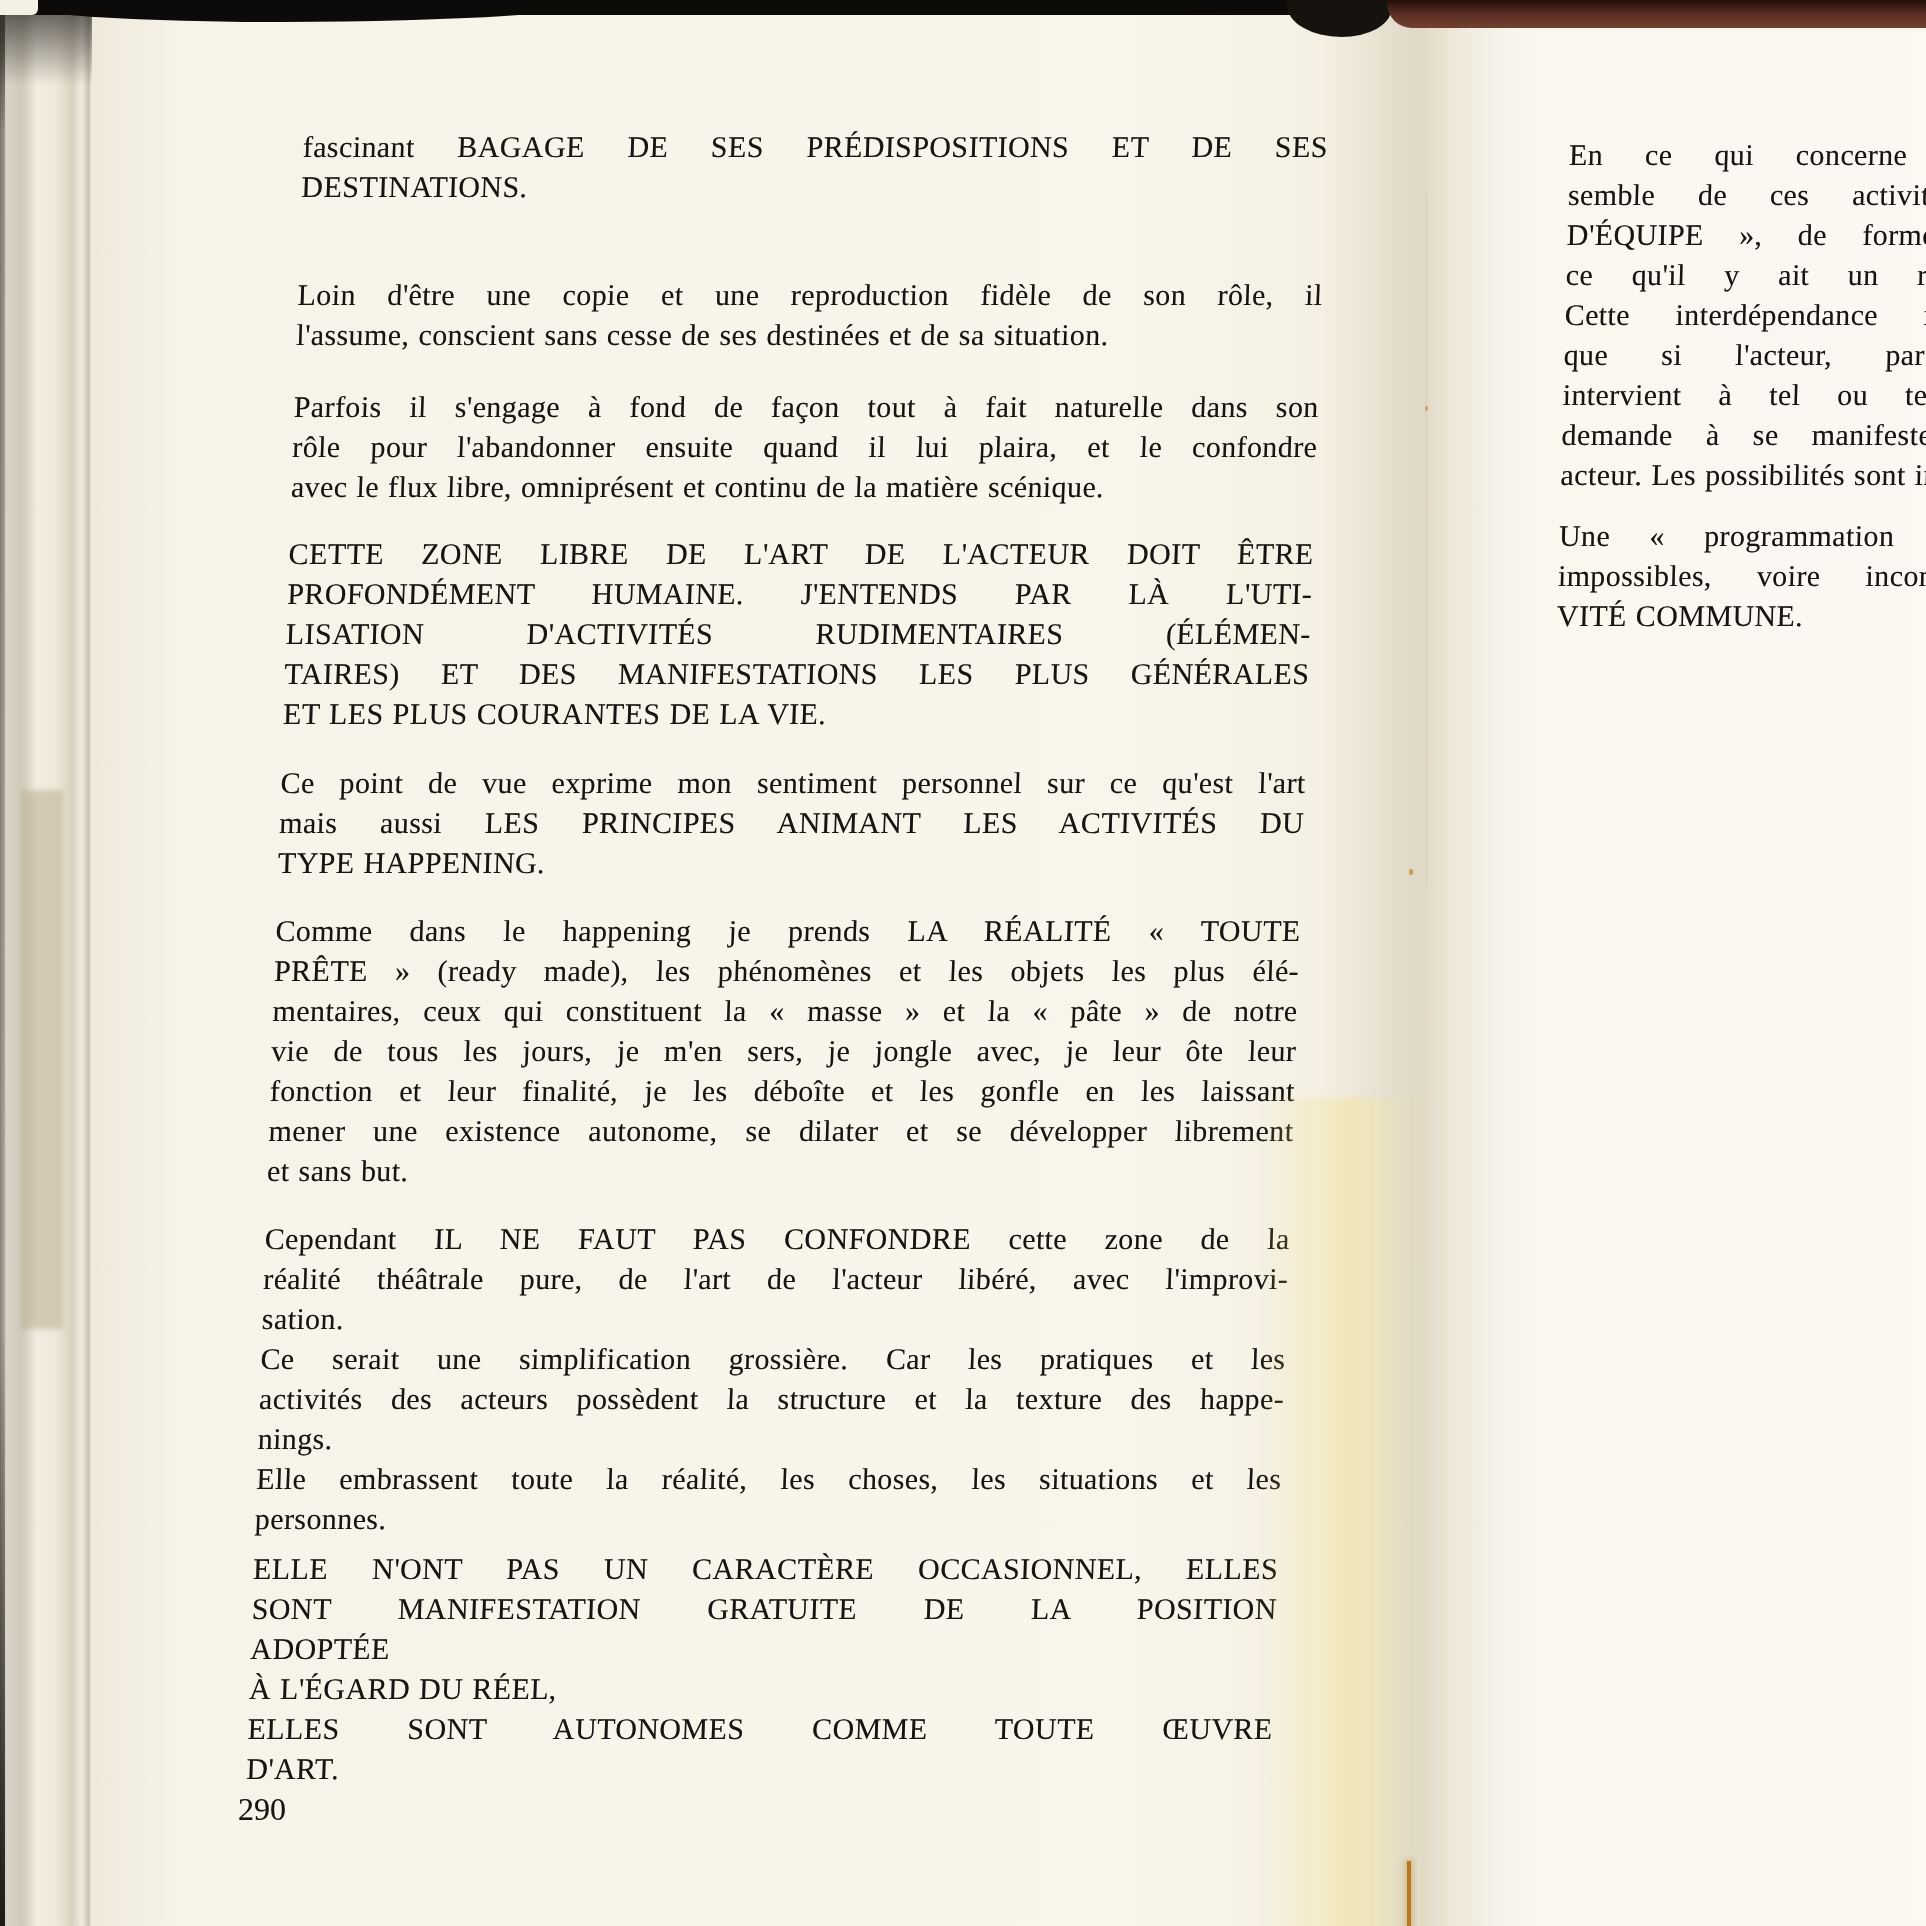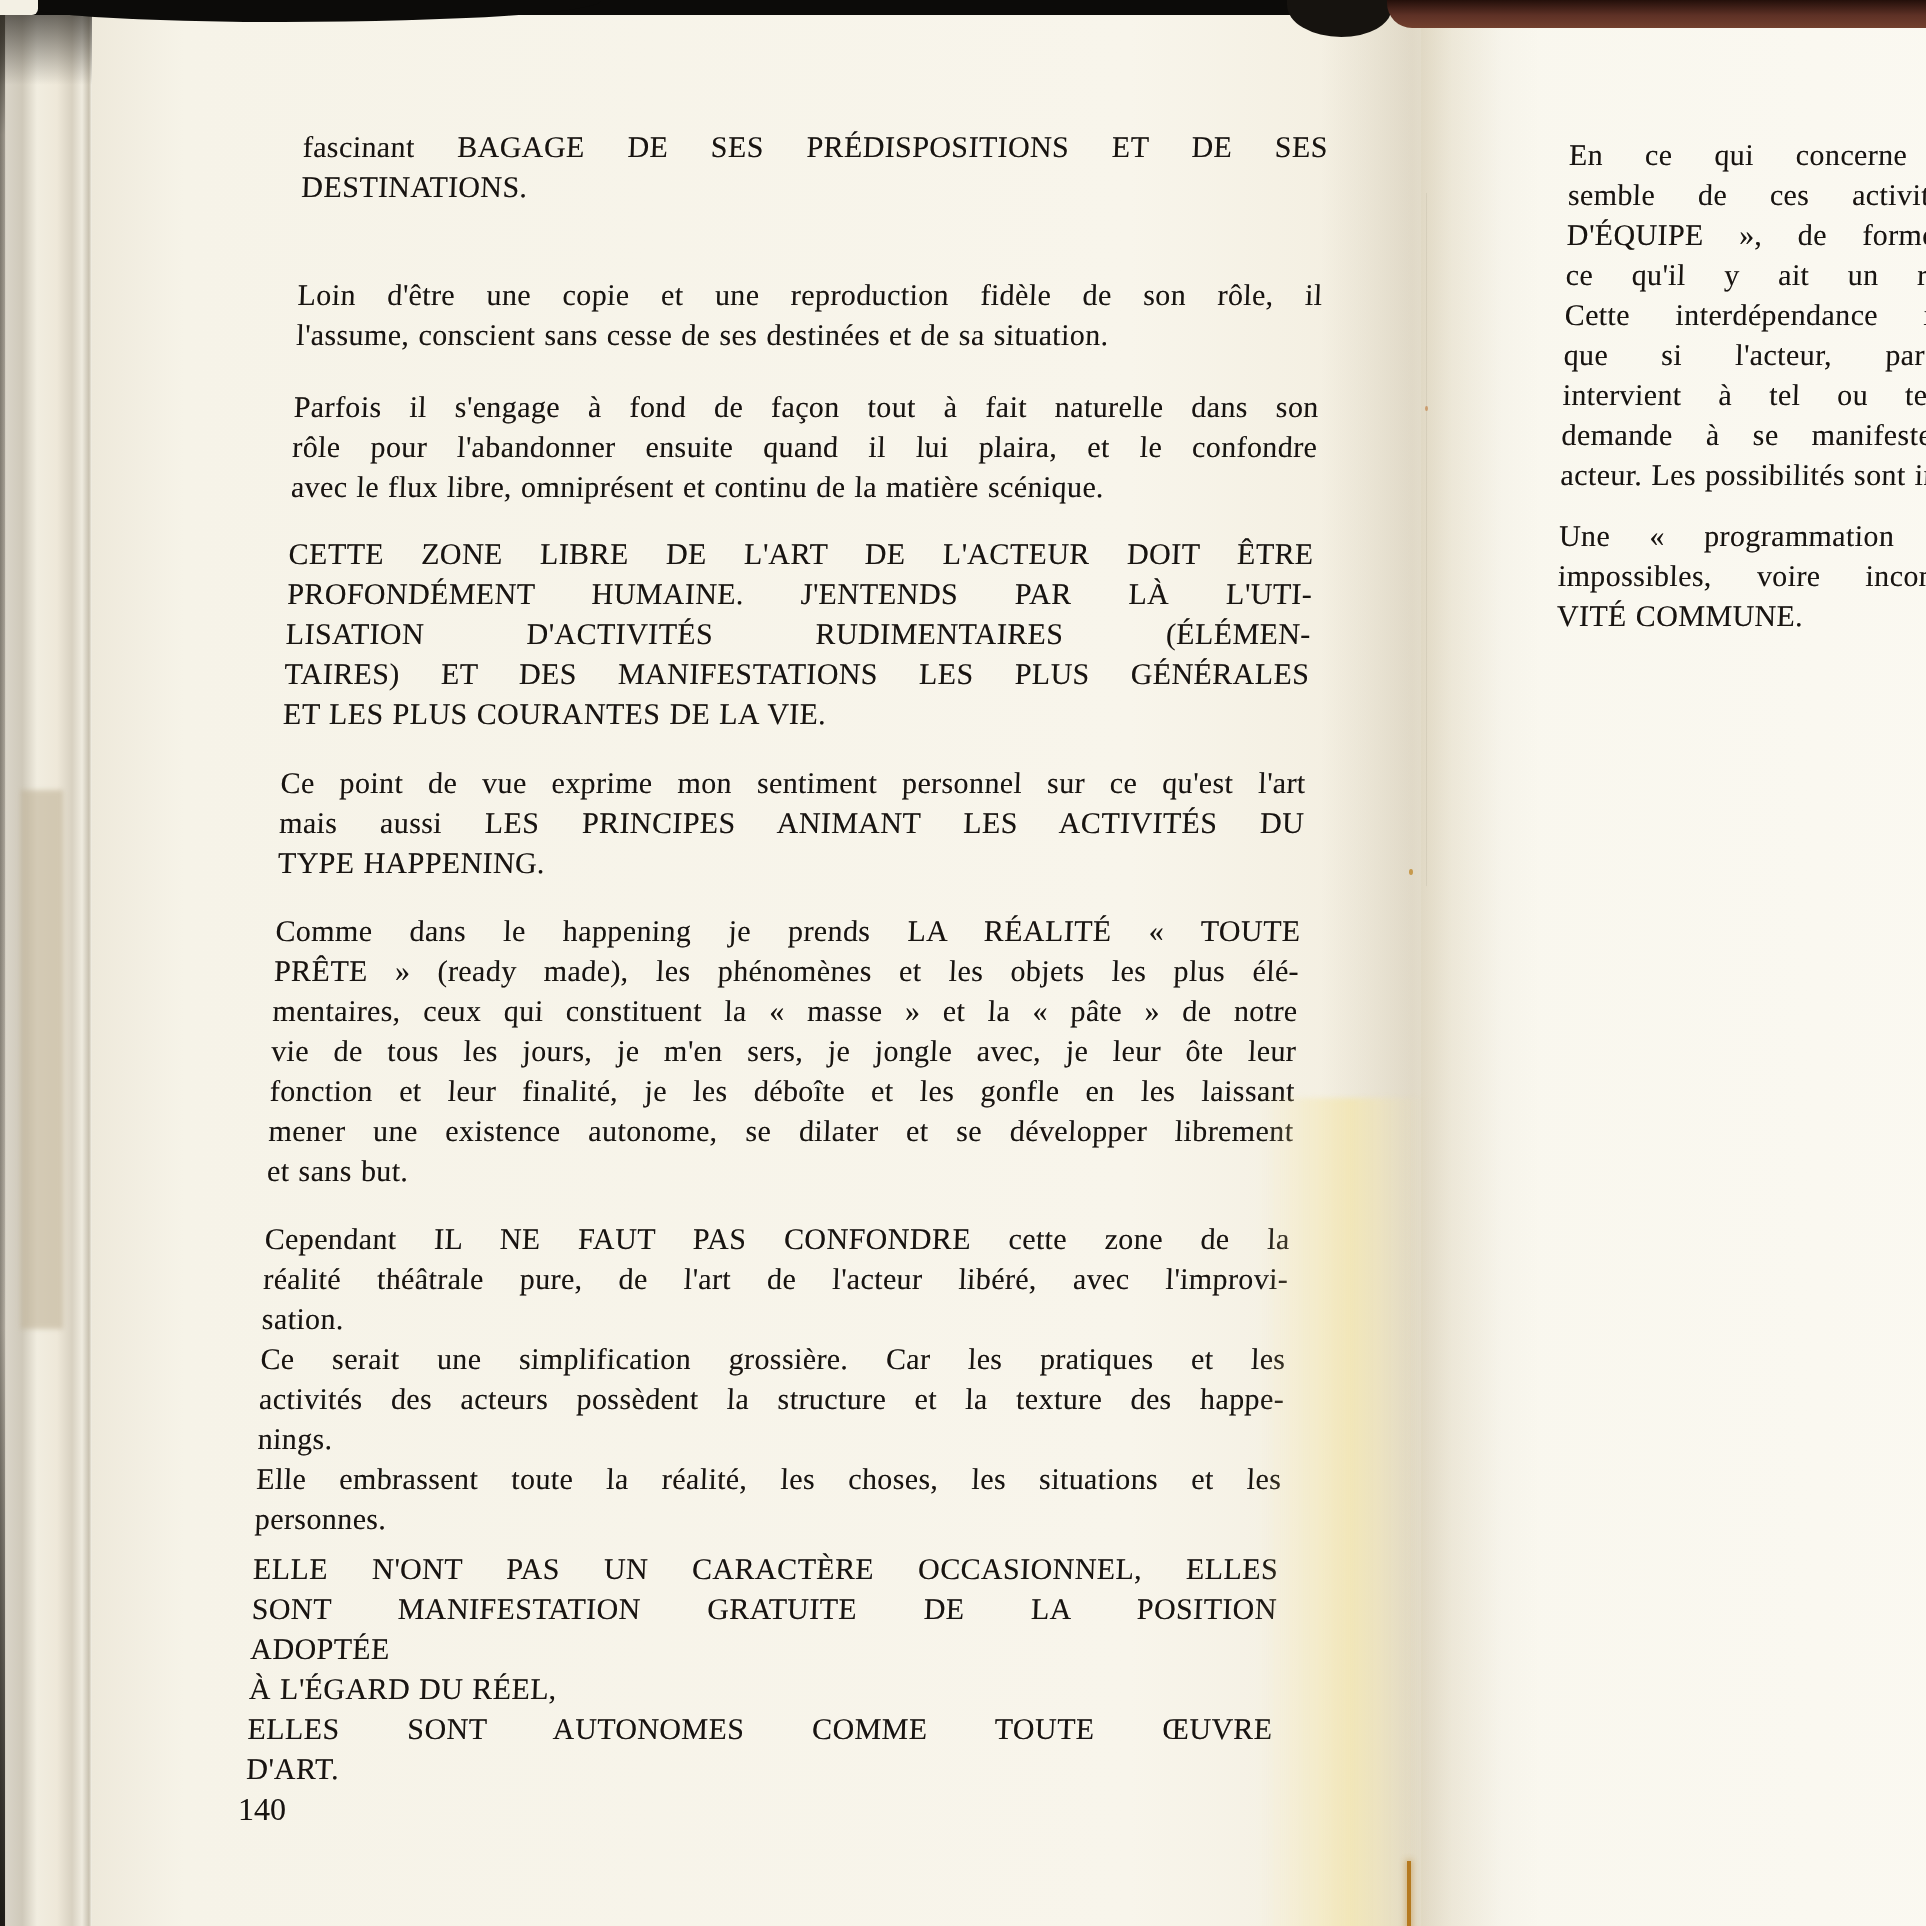--- a/index.html
+++ b/index.html
@@ -123,21 +123,21 @@
         </div>
         <div class="para" style="top: 1549px;">
           <div class="tl">ELLE N'ONT PAS UN CARACTÈRE OCCASIONNEL, ELLES</div>
           <div class="tl">SONT MANIFESTATION GRATUITE DE LA POSITION</div>
           <div class="tl nj">ADOPTÉE</div>
           <div class="tl nj">À L'ÉGARD DU RÉEL,</div>
           <div class="tl">ELLES SONT AUTONOMES COMME TOUTE ŒUVRE</div>
           <div class="tl nj">D'ART.</div>
         </div>
       </div>
-    <div class="pagenum" style="left:146px;top:1791px;">140</div>
+    <div class="pagenum" style="left:146px;top:1791px;">290</div>
   </div>
 
   <div class="page-right">
 
     <div class="textcol colskew-r" id="rightcol" style="left:152px;top:0;width:1117px;height:2043px;">
       <div class="sig" style="top:651px;">
         <div class="tl nj">Traduction du polonais</div>
         <div class="tl nj">par Jan Prokop.</div>
       </div>
     <div class="para" style="top: 135px;">

